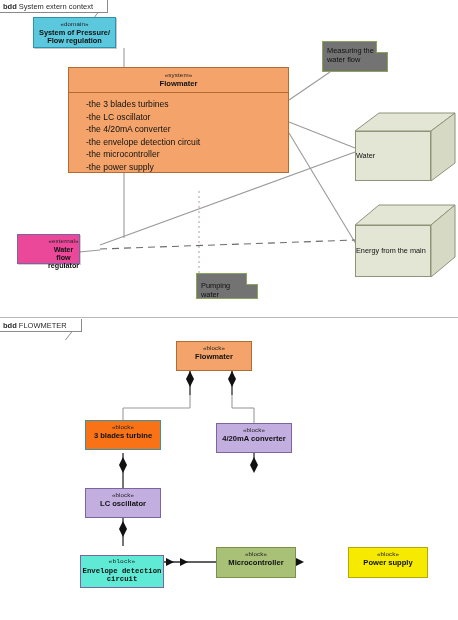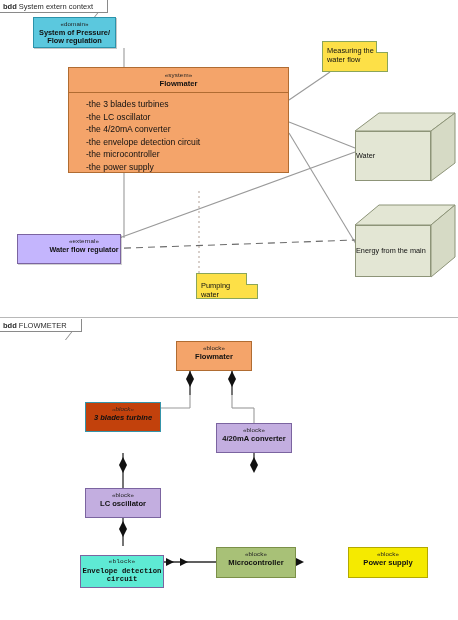--- a/index.html
+++ b/index.html
@@ -64,31 +64,31 @@
     padding-top:4px;
   }
   #blk-system .hdr { text-align:center; }
   #blk-system .divider { height:1px; background:#b06c32; margin:4px 0 0 0; }
   #blk-system ul {
     list-style:none; margin:0; padding:5px 0 0 17px;
     text-align:left; font-size:8.6px; line-height:1.45; color:#111;
   }
 
   #blk-regulator {
-    left:17px; top:234px; width:104px; height:30px;
-    background:#c4b5fd; border:1px solid #7b64a0;
+    left:17px; top:234px; width:63px; height:30px;
+    background:#ec4899; border:1px solid #7b64a0;
     box-shadow:1px 1px 0 rgba(0,0,0,.18);
     padding-left:30px;
   }
   #blk-regulator .bname { font-size:7.2px; }
 
   
   .note {
     position:absolute;
-    background:#fde047; border:1px solid #8aa55a;
+    background:#737373; border:1px solid #8aa55a;
     font-size:7.4px; color:#111;
     padding:4px 10px 3px 4px;
     text-align:left; line-height:1.25;
   }
   .note::after{
     content:""; position:absolute; right:-1px; top:-1px;
     width:11px; height:11px;
     background:#fff;
     border-left:1px solid #8aa55a;
     border-bottom:1px solid #8aa55a;
@@ -107,22 +107,22 @@
   .box3d svg { position:absolute; left:0; top:0; overflow:visible; }
 
   #box-water  { left:355px; top:113px; width:100px; height:68px; }
   #box-water  .front { width:76px; height:50px; }
   #box-energy { left:355px; top:205px; width:100px; height:72px; }
   #box-energy .front { width:76px; height:52px; }
 
   
   #b-flowmeter { left:176px; top:341px; width:76px; height:30px;
                  background:#f4a46a; border:1px solid #b06c32; }
-  #b-turbine   { left:85px;  top:402px; width:76px; height:30px;
-                 background:#c2410c; border:1px solid #3494aa;font-style:italic; }
+  #b-turbine   { left:85px;  top:420px; width:76px; height:30px;
+                 background:#f97316; border:1px solid #3494aa; }
   #b-converter { left:216px; top:423px; width:76px; height:30px;
                  background:#c3aee0; border:1px solid #7b64a0; }
   #b-lc        { left:85px;  top:488px; width:76px; height:30px;
                  background:#c3aee0; border:1px solid #7b64a0; }
   #b-envelope  { left:80px;  top:555px; width:84px; height:33px;
                  background:#5eead4; border:1px solid #7b64a0;font-family:Liberation Mono, monospace; }
   #b-micro     { left:216px; top:547px; width:80px; height:31px;
                  background:#a8c177; border:1px solid #7b9048; }
   #b-power     { left:348px; top:547px; width:80px; height:31px;
                  background:#f5ea00; border:1px solid #b3a900; }

